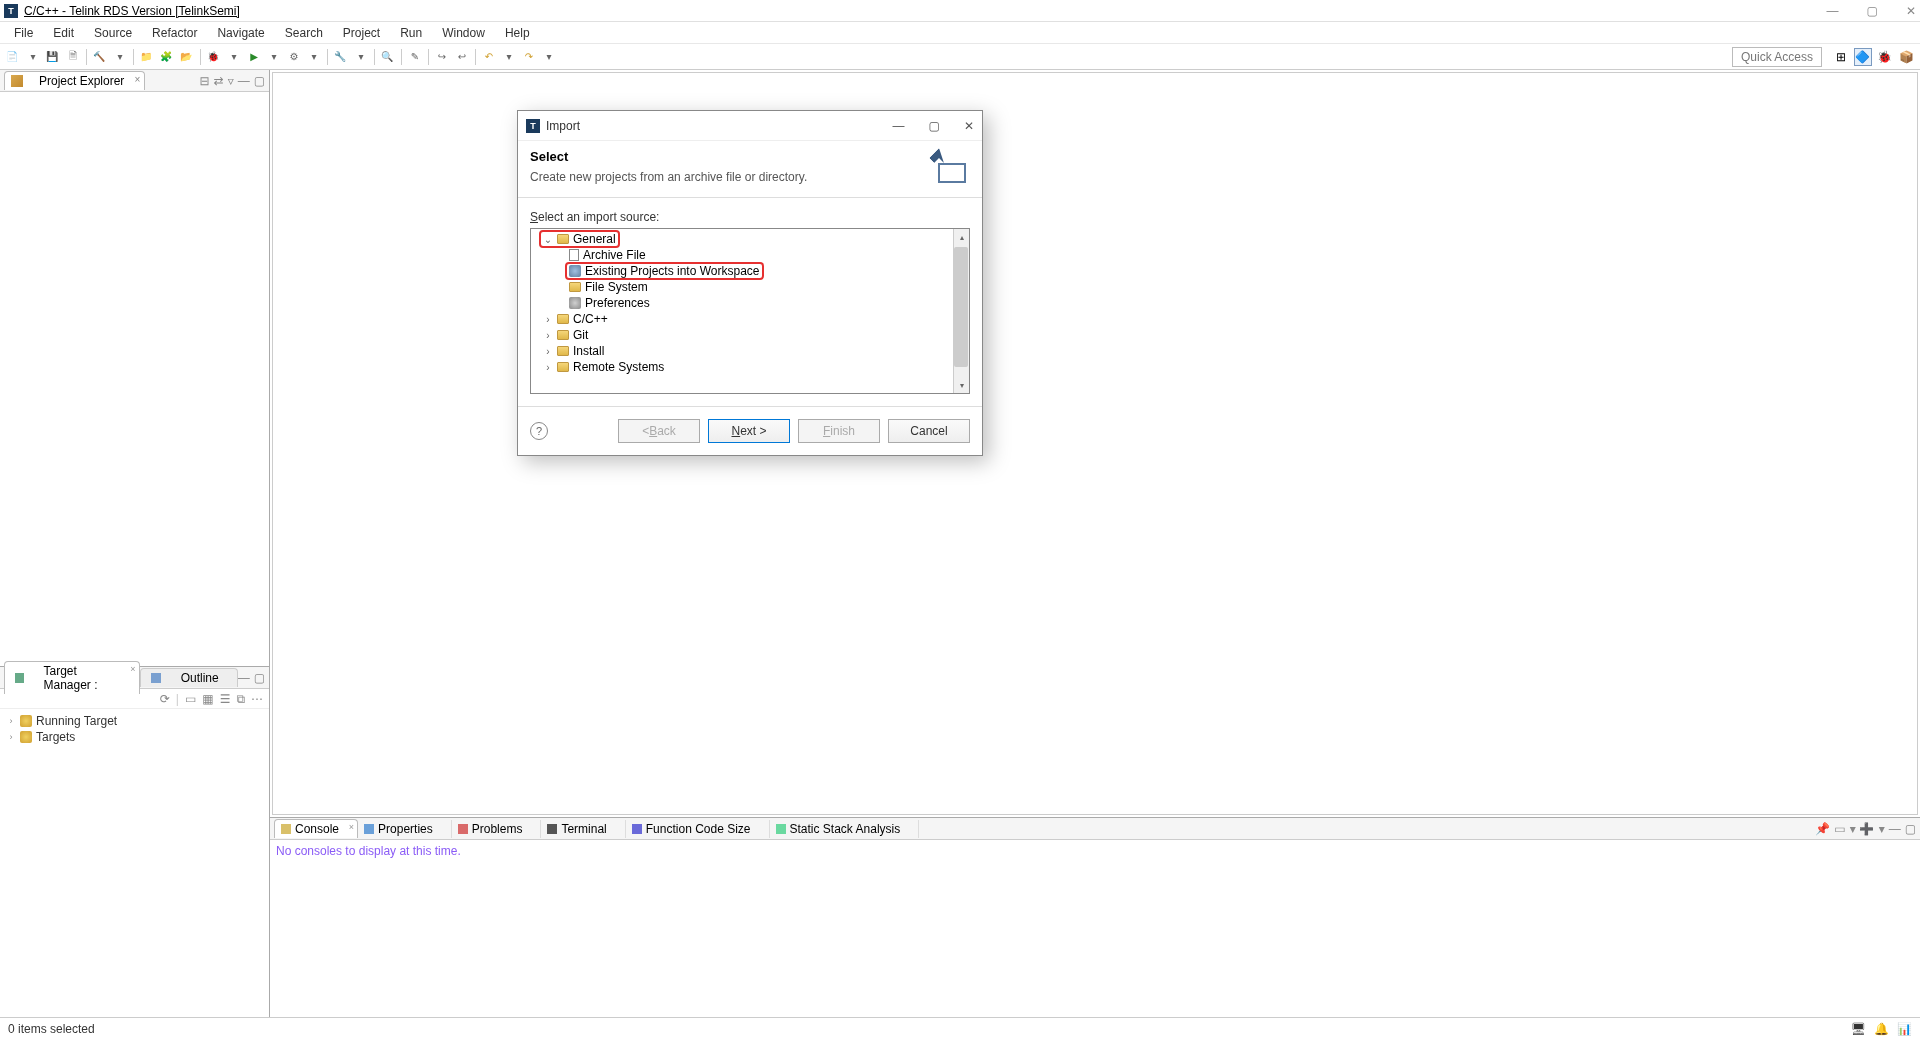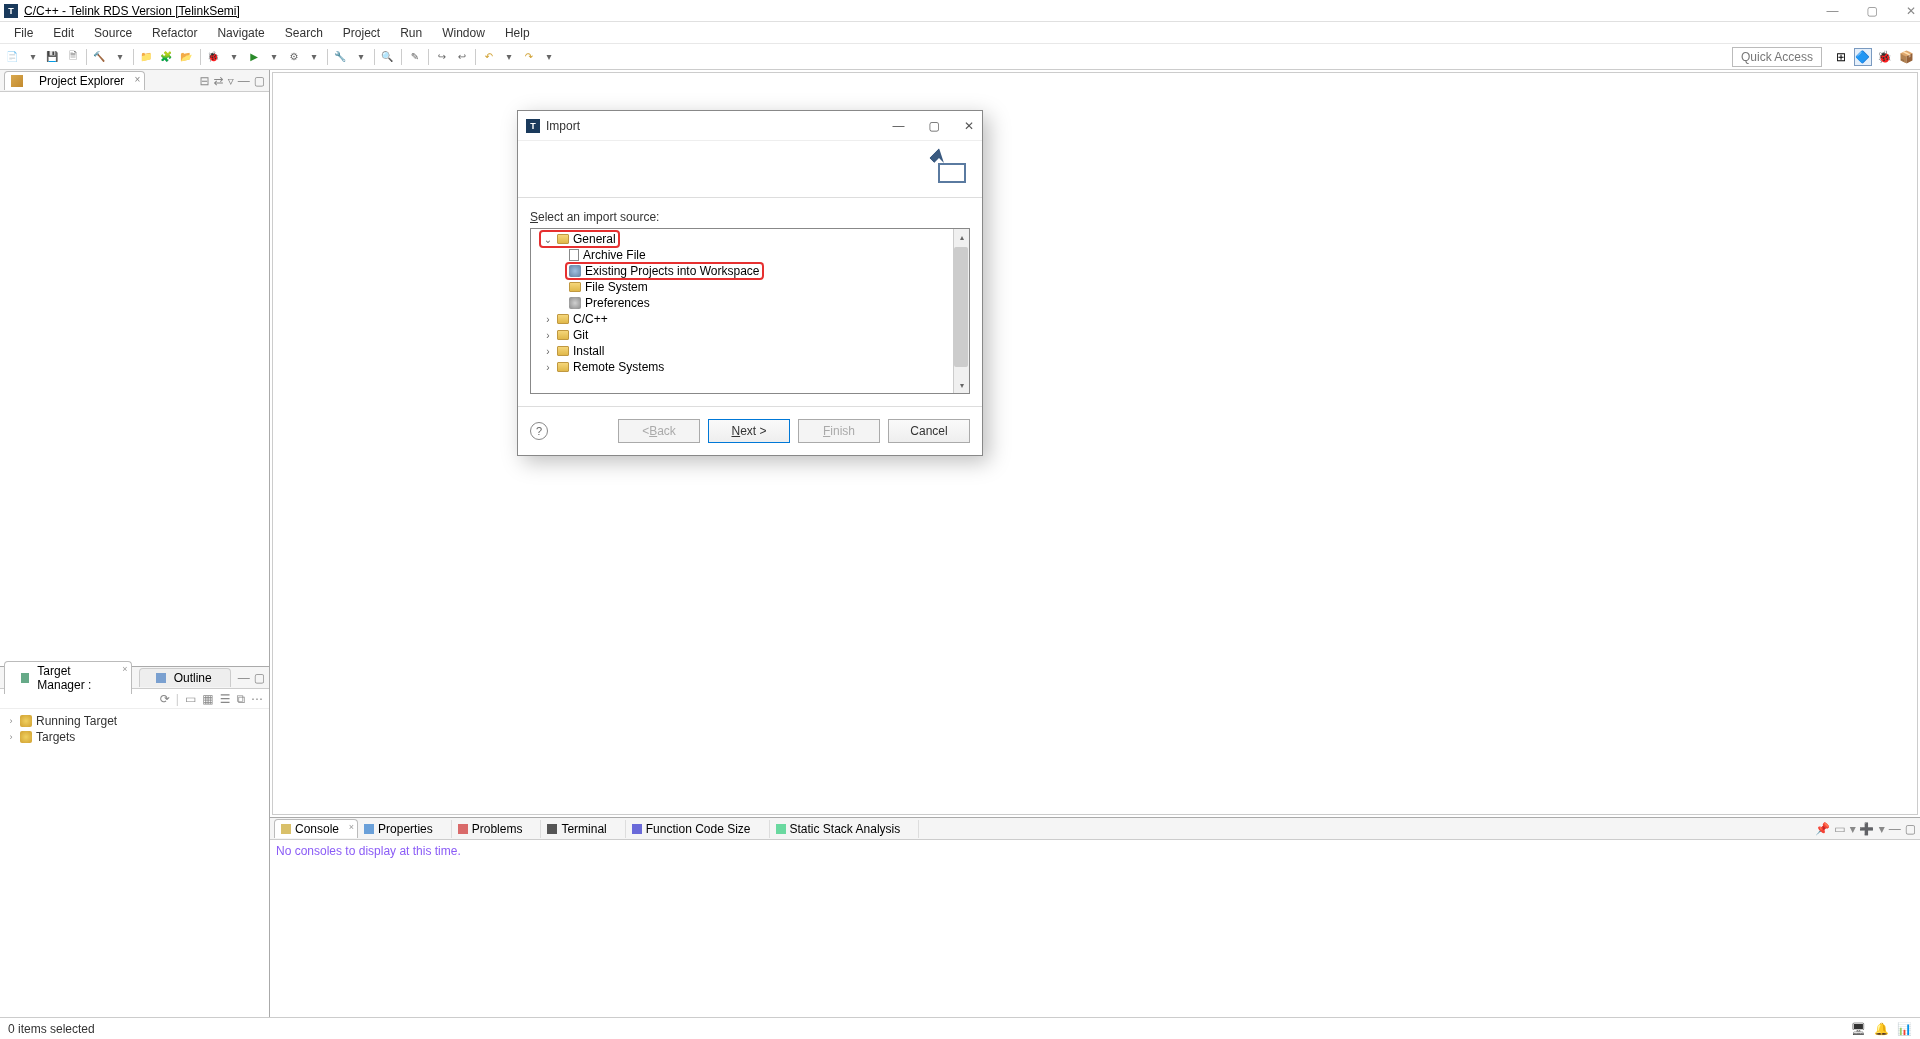--- a/index.html
+++ b/index.html
@@ -24,21 +24,21 @@
 .view-header { height: 22px; display: flex; align-items: center; background: #f5f5f5; border-bottom: 1px solid #ccc; padding: 0 4px; }
 .view-tab { background: #fff; border: 1px solid #bbb; border-bottom: none; border-top-left-radius: 4px; border-top-right-radius: 4px; padding: 2px 20px 2px 6px; display: flex; align-items: center; gap: 16px; position: relative; justify-content: center; }
 .view-tab .close-x { position: absolute; right: 4px; top: 2px; font-size: 10px; color: #888; cursor: pointer; }
 .view-tab .icon { width: 12px; height: 12px; background: linear-gradient(135deg, #d9a84e, #c28a2e); }
 .view-toolbar { margin-left: auto; display: flex; gap: 4px; color: #888; font-size: 10px; }
 .view-toolbar span { cursor: pointer; }
 .view-body { flex: 1; background: #fff; }
 .project-explorer { flex: 1; display: flex; flex-direction: column; border-bottom: 1px solid #aaa; }
 .target-manager { height: 350px; display: flex; flex-direction: column; }
 .tm-tabs { display: flex; align-items: center; height: 22px; background: #f5f5f5; border-bottom: 1px solid #ccc; padding: 0 4px; }
-.tm-tab { background: #fff; border: 1px solid #bbb; border-bottom: none; border-top-left-radius: 4px; border-top-right-radius: 4px; padding: 2px 18px 2px 16px; margin-right: 7px; position: relative; display: flex; align-items: center; gap: 8px; font-size: 11px; }
+.tm-tab { background: #fff; border: 1px solid #bbb; border-bottom: none; border-top-left-radius: 4px; border-top-right-radius: 4px; padding: 2px 18px 2px 10px; margin-right: 0; position: relative; display: flex; align-items: center; gap: 20px; font-size: 11px; }
 .tm-tab.inactive { background: #eee; border-color: #ccc; }
 .tm-tab .close-x { position: absolute; right: 3px; top: 2px; font-size: 9px; color: #999; }
 .tm-tab .icon { width: 10px; height: 10px; background: #6a8; }
 .tm-view-toolbar { margin-left: auto; display: flex; gap: 4px; color: #888; font-size: 10px; }
 .tm-inner-toolbar { height: 20px; display: flex; align-items: center; justify-content: flex-end; padding: 0 6px; gap: 6px; color: #888; font-size: 10px; border-bottom: 1px solid #eee; }
 .tm-tree { padding: 4px 6px; }
 .tree-node { display: flex; align-items: center; gap: 4px; padding: 1px 0; color: #333; }
 .tree-node .arrow { color: #888; font-size: 9px; width: 10px; text-align: center; }
 .tree-node .node-icon { width: 12px; height: 12px; background: radial-gradient(circle, #f0d060, #d0a030); border-radius: 2px; }
 .center-area { flex: 1; background: #fff; display: flex; flex-direction: column; }
@@ -284,20 +284,24 @@
   <div class="dlg-titlebar">
     <div class="app-icon">T</div>
     <span class="dlg-title">Import</span>
     <div class="win-controls">
       <span>—</span>
       <span>▢</span>
       <span>✕</span>
     </div>
   </div>
   <div class="dlg-header">
+    <div class="hdr-text">
+      <h2>Select</h2>
+      <p>Create new projects from an archive file or directory.</p>
+    </div>
     <div class="hdr-icon">
       <div class="box"></div>
       <div class="arrow"></div>
     </div>
   </div>
   <div class="dlg-body">
     <div class="section-label">
       <span style="text-decoration:underline">S</span>elect an import source:
     </div>
     <div class="tree-box">

